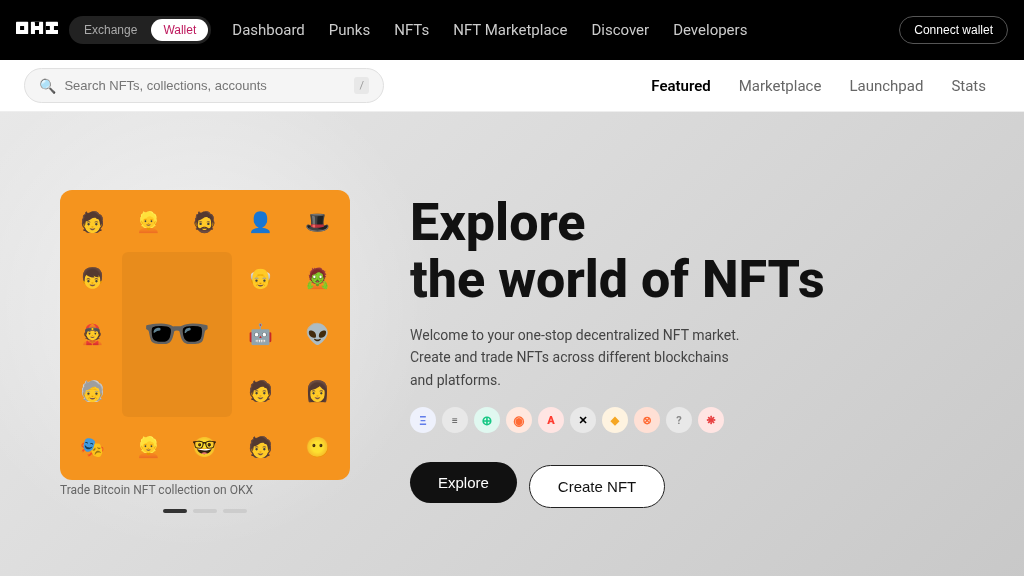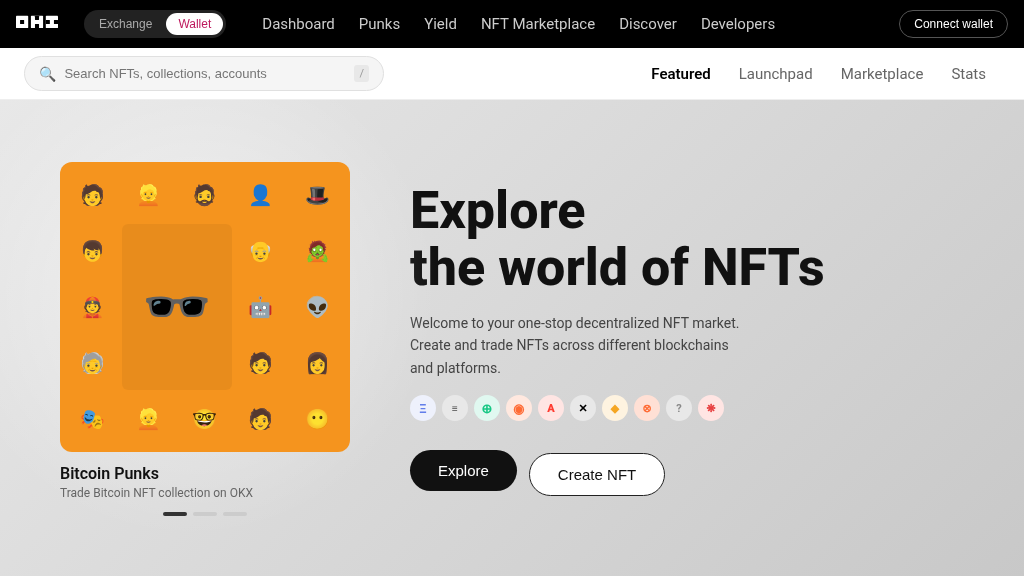--- a/index.html
+++ b/index.html
@@ -7,25 +7,25 @@
       font-family: -apple-system, BlinkMacSystemFont, 'Segoe UI', Roboto, sans-serif;
       background: #f0f0f0;
       width: 1024px;
       height: 576px;
       overflow: hidden;
     }
 
     
     .navbar {
       background: #000;
-      height: 48px;
+      height: 60px;
       display: flex;
       align-items: center;
       padding: 0 16px;
-      gap: 18px;
+      gap: 3px;
     }
     .logo {
       width: 42px;
       height: 28px;
       margin-right: 8px;
       display: flex;
       align-items: center;
     }
     .logo svg { width: 42px; height: 22px; }
     .nav-toggle {
@@ -293,41 +293,41 @@
   </div>
 
   <div class="nav-toggle">
     <button class="nav-toggle-btn inactive">Exchange</button>
     <button class="nav-toggle-btn active">Wallet</button>
   </div>
 
   <div class="nav-links">
     <span class="nav-link">Dashboard</span>
     <span class="nav-link">Punks</span>
-    <span class="nav-link">Yield</span>
+    <span class="nav-link">NFTs</span>
     <span class="nav-link">NFT Marketplace</span>
     <span class="nav-link">Discover</span>
     <span class="nav-link">Developers</span>
   </div>
 
   <button class="connect-wallet-btn">Connect wallet</button>
 </nav>
 
 <div class="sub-navbar">
 
   <div class="search-bar">
     <span class="search-icon-wrap">🔍</span>
     <input class="search-input" type="text" placeholder="Search NFTs, collections, accounts" style="">
     <span class="search-slash">/</span>
   </div>
 
   <div class="sub-nav-links">
     <span class="sub-nav-link active">Featured</span>
+    <span class="sub-nav-link">Marketplace</span>
     <span class="sub-nav-link">Launchpad</span>
-    <span class="sub-nav-link">Marketplace</span>
     <span class="sub-nav-link">Stats</span>
   </div>
 </div>
 
 <main class="main">
 
   <div class="nft-card">
 
     <div class="nft-image-container">
 
@@ -359,21 +359,20 @@
       <div class="punk" style="font-size:20px;">🧑</div>
       <div class="punk" style="font-size:20px;">👩</div>
 
       <div class="punk" style="font-size:20px;">🎭</div>
       <div class="punk" style="font-size:20px;">👱</div>
       <div class="punk" style="font-size:20px;">🤓</div>
       <div class="punk" style="font-size:20px;">🧑</div>
       <div class="punk" style="font-size:20px;">😶</div>
     </div>
 
-    <div class="nft-title">Bitcoin Punks</div>
     <div class="nft-subtitle">Trade Bitcoin NFT collection on OKX</div>
 
     <div class="pagination">
       <div class="dot active"></div>
       <div class="dot inactive"></div>
       <div class="dot inactive"></div>
     </div>
   </div>
 
   <div class="hero-text">

